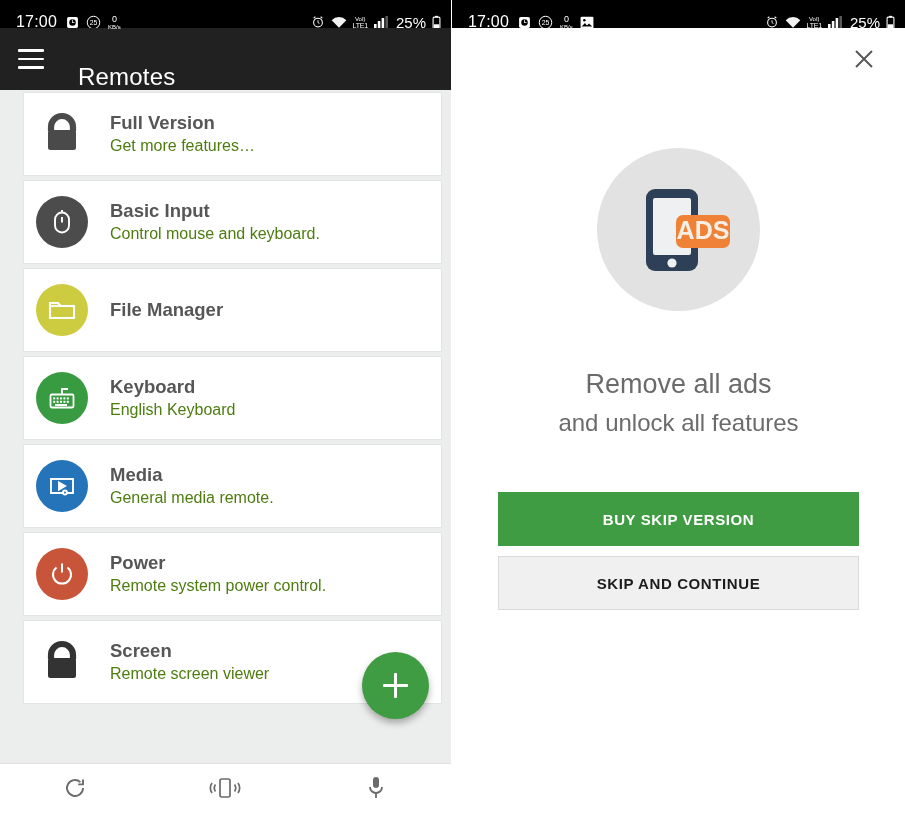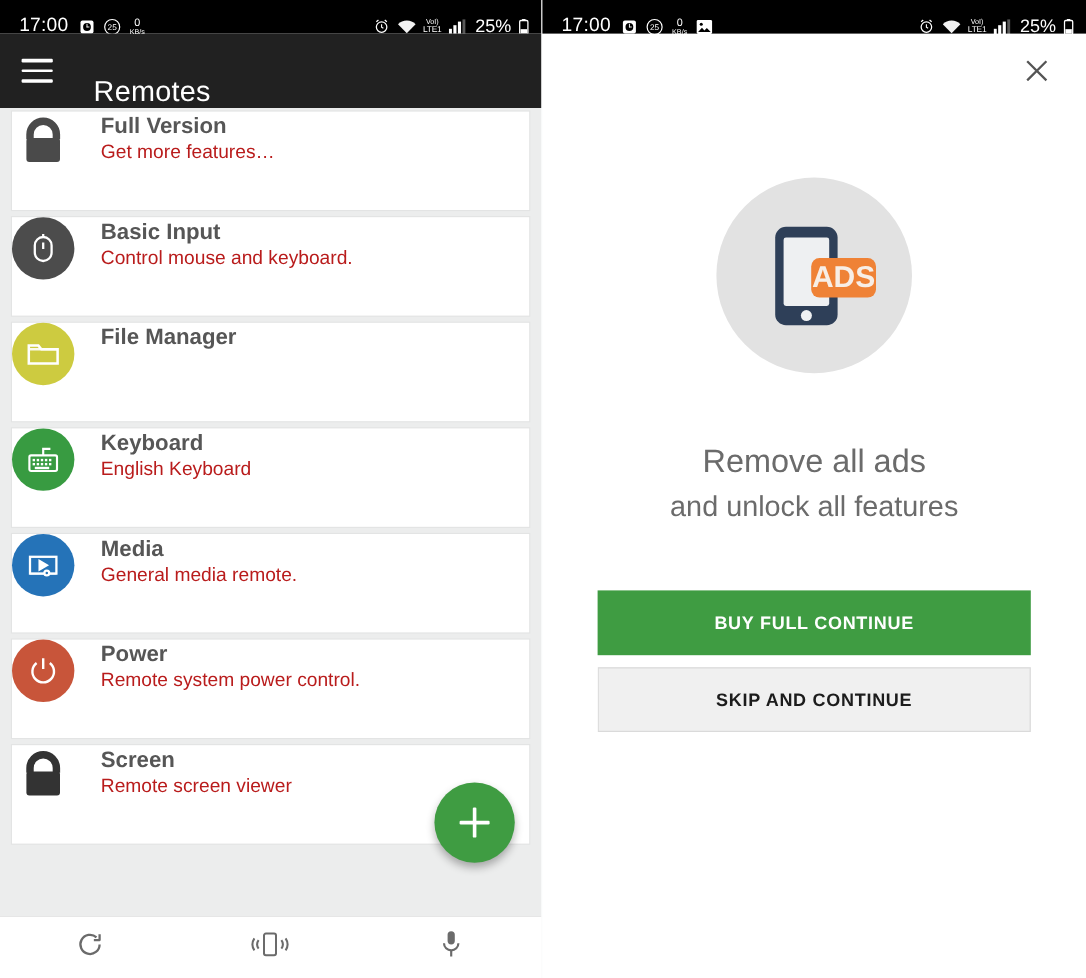--- a/index.html
+++ b/index.html
@@ -67,36 +67,36 @@
   }
 
   
   .list {
     flex: 1; background: #eceded; overflow: hidden;
     padding: 3px 0 0 0;
     position: relative;
   }
   .card {
     background: #ffffff;
-    margin: 0 10px 6px 10px;
+    margin: 0 10px 6px 24px;
     height: 82px;
-    display: flex; align-items: flex-start;
-    padding-left: 0;
+    display: flex; align-items: center;
+    padding-left: 12px;
     box-shadow: 0 0 0 1px rgba(0,0,0,0.035);
   }
   .card:first-child { margin-top: 0; }
   .icon-wrap {
     width: 52px; height: 52px; flex: none;
     display: flex; align-items: center; justify-content: center;
   }
   .circ { width: 52px; height: 52px; border-radius: 50%;
     display: flex; align-items: center; justify-content: center; }
   .card-text { margin-left: 22px; }
   .card-title { font-size: 18.5px; font-weight: bold; color: #565656; line-height: 1.25; }
-  .card-sub { font-size: 16px; color: #b91c1c; line-height: 1.35; margin-top: 1px; }
+  .card-sub { font-size: 16px; color: #4d7c0f; line-height: 1.35; margin-top: 1px; }
 
   
   .fab {
     position: absolute; right: 22px; bottom: 44px;
     width: 67px; height: 67px; border-radius: 50%;
     background: #3f9c42;
     box-shadow: 0 4px 7px rgba(0,0,0,0.30);
     display: flex; align-items: center; justify-content: center;
     cursor: pointer; z-index: 5;
   }
@@ -441,19 +441,19 @@
           <rect x="26" y="18" width="52" height="82" rx="9" fill="#2e3f58"></rect>
           <rect x="33" y="27" width="38" height="57" rx="2" fill="#eef0f2"></rect>
           <circle cx="52" cy="92" r="4.6" fill="#eef0f2"></circle>
           <rect x="56" y="44" width="54" height="33" rx="7" fill="#ef8236"></rect>
           <text x="83" y="68" font-size="25" font-weight="bold" font-family="Liberation Sans, sans-serif" fill="#f7eee6" text-anchor="middle">ADS</text>
         </svg>
       </div>
       <div class="promo-head">Remove all ads</div>
       <div class="promo-sub">and unlock all features</div>
       <div class="btns">
-        <div class="btn btn-primary">BUY FULL CONTINUE</div>
+        <div class="btn btn-primary">BUY SKIP VERSION</div>
         <div class="btn btn-secondary">SKIP AND CONTINUE</div>
       </div>
     </div>
   </div>
 
 </div>
 
 </body></html>

